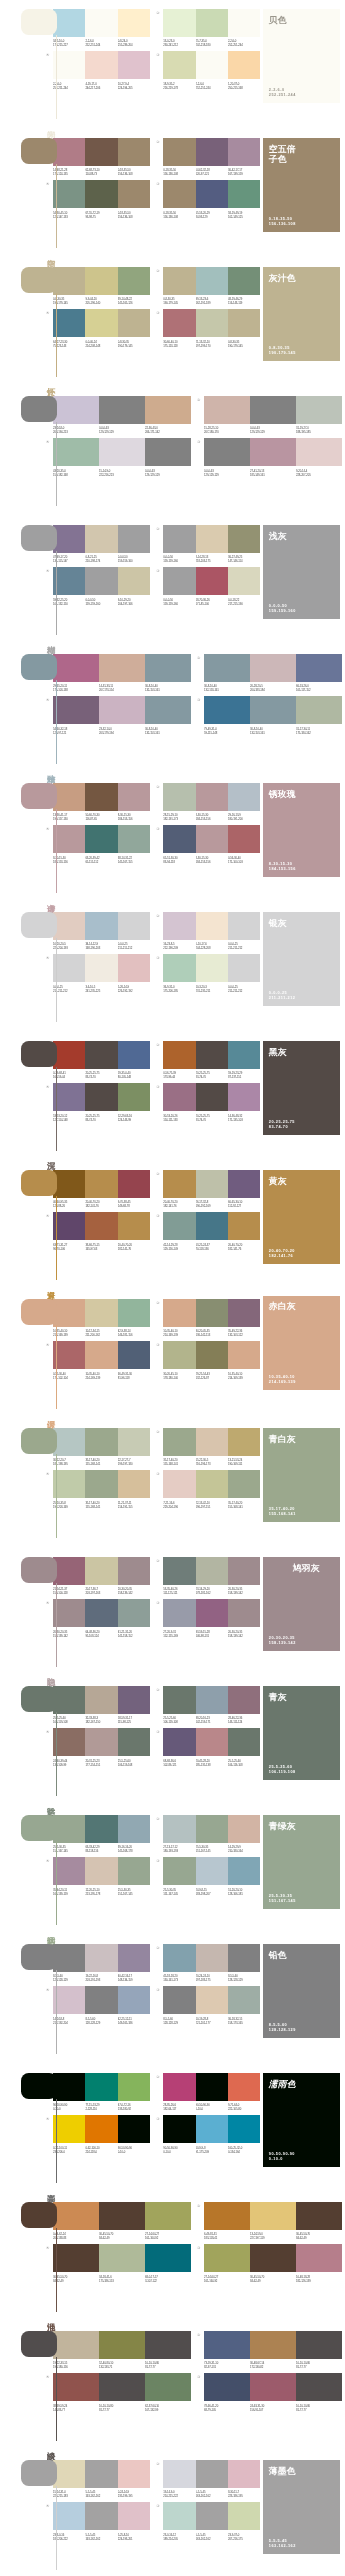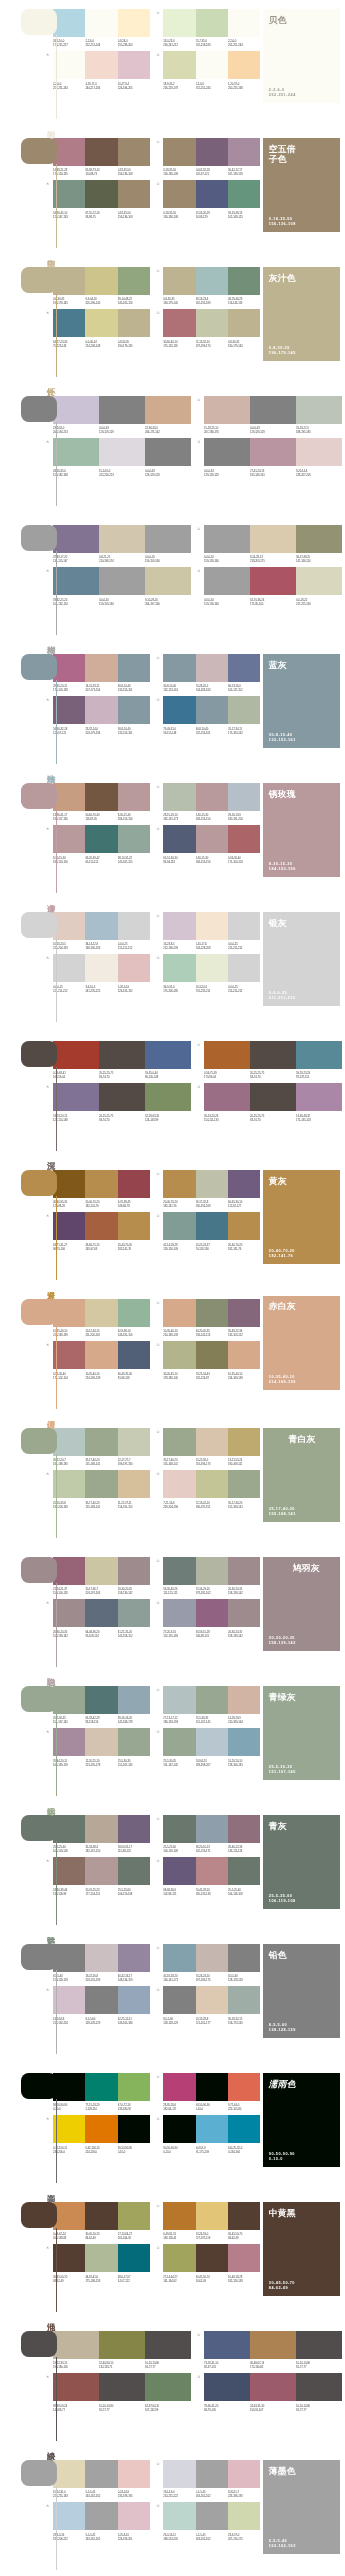--- a/index.html
+++ b/index.html
@@ -679,20 +679,27 @@
                   <span class="rgb">171-85-100</span>
                 </div>
                 <div class="code-cell">
                   <span class="cmyk">0-0-18-22</span>
                   <span class="rgb">217-215-190</span>
                 </div>
               </div>
             </div>
           </div>
         </div>
+        <div class="feature" style="background: rgb(159, 159, 160);">
+          <div class="feature-name" style="color: rgb(255, 255, 255); white-space: pre-line;">浅灰</div>
+          <div class="feature-codes" style="color: rgb(255, 255, 255);">
+            <span>0-0-0-50</span>
+            <span>159-159-160</span>
+          </div>
+        </div>
       </div>
       <div class="group">
         <div class="leftcol">
           <div class="keychip" style="background: rgb(132, 153, 161);"></div>
           <div class="stem" style="background: rgb(159, 179, 187);"></div>
           <div class="vlabel" style="color: rgb(159, 179, 187);">精致</div>
         </div>
         <div class="combos">
           <div class="combo">
             <div class="combo-num">①</div>
@@ -782,27 +789,20 @@
                 <div class="code-cell">
                   <span class="cmyk">30-8-10-40</span>
                   <span class="rgb">132-153-161</span>
                 </div>
                 <div class="code-cell">
                   <span class="cmyk">31-17-34-11</span>
                   <span class="rgb">175-184-162</span>
                 </div>
               </div>
             </div>
-          </div>
-        </div>
-        <div class="feature" style="background: rgb(132, 153, 161);">
-          <div class="feature-name" style="color: rgb(255, 255, 255); white-space: pre-line;">蓝灰</div>
-          <div class="feature-codes" style="color: rgb(255, 255, 255);">
-            <span>30-8-10-40</span>
-            <span>132-153-161</span>
           </div>
         </div>
       </div>
       <div class="group">
         <div class="leftcol">
           <div class="keychip" style="background: rgb(184, 153, 156);"></div>
           <div class="stem" style="background: rgb(194, 161, 166);"></div>
           <div class="vlabel" style="color: rgb(194, 161, 166);">谦虚</div>
         </div>
         <div class="combos">
@@ -1122,20 +1122,27 @@
                   <span class="rgb">83-74-70</span>
                 </div>
                 <div class="code-cell">
                   <span class="cmyk">14-36-48-32</span>
                   <span class="rgb">171-135-103</span>
                 </div>
               </div>
             </div>
           </div>
         </div>
+        <div class="feature" style="background: rgb(83, 74, 70);">
+          <div class="feature-name" style="color: rgb(255, 255, 255); white-space: pre-line;">黑灰</div>
+          <div class="feature-codes" style="color: rgb(255, 255, 255);">
+            <span>20-25-25-75</span>
+            <span>83-74-70</span>
+          </div>
+        </div>
       </div>
       <div class="group">
         <div class="leftcol">
           <div class="keychip" style="background: rgb(182, 141, 76);"></div>
           <div class="stem" style="background: rgb(192, 145, 63);"></div>
           <div class="vlabel" style="color: rgb(192, 145, 63);">衰退</div>
         </div>
         <div class="combos">
           <div class="combo">
             <div class="combo-num">①</div>
@@ -1452,21 +1459,21 @@
                 </div>
                 <div class="code-cell">
                   <span class="cmyk">35-17-40-20</span>
                   <span class="rgb">155-168-141</span>
                 </div>
               </div>
             </div>
           </div>
         </div>
         <div class="feature" style="background: rgb(155, 168, 141);">
-          <div class="feature-name" style="color: rgb(255, 255, 255); white-space: pre-line; text-align: center;">青白灰</div>
+          <div class="feature-name" style="color: rgb(255, 255, 255); white-space: pre-line;">青白灰</div>
           <div class="feature-codes" style="color: rgb(255, 255, 255);">
             <span>35-17-40-20</span>
             <span>155-168-141</span>
           </div>
         </div>
       </div>
     </div>
     <div class="page">
       <div class="group">
         <div class="leftcol">
@@ -1575,20 +1582,132 @@
         <div class="feature" style="background: rgb(158, 139, 142);">
           <div class="feature-name" style="color: rgb(255, 255, 255); white-space: pre-line; padding-left: 24px;">鸠羽灰</div>
           <div class="feature-codes" style="color: rgb(255, 255, 255);">
             <span>20-30-20-35</span>
             <span>158-139-142</span>
           </div>
         </div>
       </div>
       <div class="group">
         <div class="leftcol">
+          <div class="keychip" style="background: rgb(106, 119, 108);"></div>
+          <div class="stem" style="background: rgb(125, 138, 124);"></div>
+          <div class="vlabel" style="color: rgb(125, 138, 124);">豁达</div>
+        </div>
+        <div class="combos">
+          <div class="combo">
+            <div class="combo-num">①</div>
+            <div class="combo-body">
+              <div class="swatch-row">
+                <div class="swatch" title="25-5-25-60 / 106-119-108" style="background: rgb(106, 119, 108);"></div>
+                <div class="swatch" title="32-33-38-3 / 182-167-150" style="background: rgb(182, 167, 150);"></div>
+                <div class="swatch" title="58-59-31-17 / 115-98-125" style="background: rgb(115, 98, 125);"></div>
+              </div>
+              <div class="code-row">
+                <div class="code-cell">
+                  <span class="cmyk">25-5-25-60</span>
+                  <span class="rgb">106-119-108</span>
+                </div>
+                <div class="code-cell">
+                  <span class="cmyk">32-33-38-3</span>
+                  <span class="rgb">182-167-150</span>
+                </div>
+                <div class="code-cell">
+                  <span class="cmyk">58-59-31-17</span>
+                  <span class="rgb">115-98-125</span>
+                </div>
+              </div>
+            </div>
+          </div>
+          <div class="combo">
+            <div class="combo-num">②</div>
+            <div class="combo-body">
+              <div class="swatch-row">
+                <div class="swatch" title="25-5-25-60 / 106-119-108" style="background: rgb(106, 119, 108);"></div>
+                <div class="swatch" title="38-20-16-23 / 142-159-171" style="background: rgb(142, 159, 171);"></div>
+                <div class="swatch" title="28-46-22-36 / 143-111-124" style="background: rgb(143, 111, 124);"></div>
+              </div>
+              <div class="code-row">
+                <div class="code-cell">
+                  <span class="cmyk">25-5-25-60</span>
+                  <span class="rgb">106-119-108</span>
+                </div>
+                <div class="code-cell">
+                  <span class="cmyk">38-20-16-23</span>
+                  <span class="rgb">142-159-171</span>
+                </div>
+                <div class="code-cell">
+                  <span class="cmyk">28-46-22-36</span>
+                  <span class="rgb">143-111-124</span>
+                </div>
+              </div>
+            </div>
+          </div>
+          <div class="combo">
+            <div class="combo-num">④</div>
+            <div class="combo-body">
+              <div class="swatch-row">
+                <div class="swatch" title="24-40-39-44 / 138-109-99" style="background: rgb(138, 109, 99);"></div>
+                <div class="swatch" title="20-31-25-23 / 177-154-151" style="background: rgb(177, 154, 151);"></div>
+                <div class="swatch" title="25-5-25-60 / 106-119-108" style="background: rgb(106, 119, 108);"></div>
+              </div>
+              <div class="code-row">
+                <div class="code-cell">
+                  <span class="cmyk">24-40-39-44</span>
+                  <span class="rgb">138-109-99</span>
+                </div>
+                <div class="code-cell">
+                  <span class="cmyk">20-31-25-23</span>
+                  <span class="rgb">177-154-151</span>
+                </div>
+                <div class="code-cell">
+                  <span class="cmyk">25-5-25-60</span>
+                  <span class="rgb">106-119-108</span>
+                </div>
+              </div>
+            </div>
+          </div>
+          <div class="combo">
+            <div class="combo-num">③</div>
+            <div class="combo-body">
+              <div class="swatch-row">
+                <div class="swatch" title="68-68-36-6 / 102-89-121" style="background: rgb(102, 89, 121);"></div>
+                <div class="swatch" title="20-45-28-20 / 185-135-138" style="background: rgb(185, 135, 138);"></div>
+                <div class="swatch" title="25-5-25-60 / 106-119-108" style="background: rgb(106, 119, 108);"></div>
+              </div>
+              <div class="code-row">
+                <div class="code-cell">
+                  <span class="cmyk">68-68-36-6</span>
+                  <span class="rgb">102-89-121</span>
+                </div>
+                <div class="code-cell">
+                  <span class="cmyk">20-45-28-20</span>
+                  <span class="rgb">185-135-138</span>
+                </div>
+                <div class="code-cell">
+                  <span class="cmyk">25-5-25-60</span>
+                  <span class="rgb">106-119-108</span>
+                </div>
+              </div>
+            </div>
+          </div>
+        </div>
+        <div class="feature" style="background: rgb(106, 119, 108);">
+          <div class="feature-name" style="color: rgb(255, 255, 255); white-space: pre-line;">青灰</div>
+          <div class="feature-codes" style="color: rgb(255, 255, 255);">
+            <span>25-5-25-60</span>
+            <span>106-119-108</span>
+          </div>
+        </div>
+      </div>
+      <div class="group">
+        <div class="leftcol">
           <div class="keychip" style="background: rgb(151, 167, 145);"></div>
           <div class="stem" style="background: rgb(154, 170, 142);"></div>
           <div class="vlabel" style="color: rgb(154, 170, 142);">幽远</div>
         </div>
         <div class="combos">
           <div class="combo">
             <div class="combo-num">①</div>
             <div class="combo-body">
               <div class="swatch-row">
                 <div class="swatch" title="25-5-30-35 / 151-167-145" style="background: rgb(151, 167, 145);"></div>
@@ -1682,132 +1801,20 @@
                 </div>
               </div>
             </div>
           </div>
         </div>
         <div class="feature" style="background: rgb(151, 167, 145);">
           <div class="feature-name" style="color: rgb(255, 255, 255); white-space: pre-line;">青绿灰</div>
           <div class="feature-codes" style="color: rgb(255, 255, 255);">
             <span>25-5-30-35</span>
             <span>151-167-145</span>
-          </div>
-        </div>
-      </div>
-      <div class="group">
-        <div class="leftcol">
-          <div class="keychip" style="background: rgb(106, 119, 108);"></div>
-          <div class="stem" style="background: rgb(125, 138, 124);"></div>
-          <div class="vlabel" style="color: rgb(125, 138, 124);">豁达</div>
-        </div>
-        <div class="combos">
-          <div class="combo">
-            <div class="combo-num">①</div>
-            <div class="combo-body">
-              <div class="swatch-row">
-                <div class="swatch" title="25-5-25-60 / 106-119-108" style="background: rgb(106, 119, 108);"></div>
-                <div class="swatch" title="32-33-38-3 / 182-167-150" style="background: rgb(182, 167, 150);"></div>
-                <div class="swatch" title="58-59-31-17 / 115-98-125" style="background: rgb(115, 98, 125);"></div>
-              </div>
-              <div class="code-row">
-                <div class="code-cell">
-                  <span class="cmyk">25-5-25-60</span>
-                  <span class="rgb">106-119-108</span>
-                </div>
-                <div class="code-cell">
-                  <span class="cmyk">32-33-38-3</span>
-                  <span class="rgb">182-167-150</span>
-                </div>
-                <div class="code-cell">
-                  <span class="cmyk">58-59-31-17</span>
-                  <span class="rgb">115-98-125</span>
-                </div>
-              </div>
-            </div>
-          </div>
-          <div class="combo">
-            <div class="combo-num">②</div>
-            <div class="combo-body">
-              <div class="swatch-row">
-                <div class="swatch" title="25-5-25-60 / 106-119-108" style="background: rgb(106, 119, 108);"></div>
-                <div class="swatch" title="38-20-16-23 / 142-159-171" style="background: rgb(142, 159, 171);"></div>
-                <div class="swatch" title="28-46-22-36 / 143-111-124" style="background: rgb(143, 111, 124);"></div>
-              </div>
-              <div class="code-row">
-                <div class="code-cell">
-                  <span class="cmyk">25-5-25-60</span>
-                  <span class="rgb">106-119-108</span>
-                </div>
-                <div class="code-cell">
-                  <span class="cmyk">38-20-16-23</span>
-                  <span class="rgb">142-159-171</span>
-                </div>
-                <div class="code-cell">
-                  <span class="cmyk">28-46-22-36</span>
-                  <span class="rgb">143-111-124</span>
-                </div>
-              </div>
-            </div>
-          </div>
-          <div class="combo">
-            <div class="combo-num">④</div>
-            <div class="combo-body">
-              <div class="swatch-row">
-                <div class="swatch" title="24-40-39-44 / 138-109-99" style="background: rgb(138, 109, 99);"></div>
-                <div class="swatch" title="20-31-25-23 / 177-154-151" style="background: rgb(177, 154, 151);"></div>
-                <div class="swatch" title="25-5-25-60 / 106-119-108" style="background: rgb(106, 119, 108);"></div>
-              </div>
-              <div class="code-row">
-                <div class="code-cell">
-                  <span class="cmyk">24-40-39-44</span>
-                  <span class="rgb">138-109-99</span>
-                </div>
-                <div class="code-cell">
-                  <span class="cmyk">20-31-25-23</span>
-                  <span class="rgb">177-154-151</span>
-                </div>
-                <div class="code-cell">
-                  <span class="cmyk">25-5-25-60</span>
-                  <span class="rgb">106-119-108</span>
-                </div>
-              </div>
-            </div>
-          </div>
-          <div class="combo">
-            <div class="combo-num">③</div>
-            <div class="combo-body">
-              <div class="swatch-row">
-                <div class="swatch" title="68-68-36-6 / 102-89-121" style="background: rgb(102, 89, 121);"></div>
-                <div class="swatch" title="20-45-28-20 / 185-135-138" style="background: rgb(185, 135, 138);"></div>
-                <div class="swatch" title="25-5-25-60 / 106-119-108" style="background: rgb(106, 119, 108);"></div>
-              </div>
-              <div class="code-row">
-                <div class="code-cell">
-                  <span class="cmyk">68-68-36-6</span>
-                  <span class="rgb">102-89-121</span>
-                </div>
-                <div class="code-cell">
-                  <span class="cmyk">20-45-28-20</span>
-                  <span class="rgb">185-135-138</span>
-                </div>
-                <div class="code-cell">
-                  <span class="cmyk">25-5-25-60</span>
-                  <span class="rgb">106-119-108</span>
-                </div>
-              </div>
-            </div>
-          </div>
-        </div>
-        <div class="feature" style="background: rgb(106, 119, 108);">
-          <div class="feature-name" style="color: rgb(255, 255, 255); white-space: pre-line;">青灰</div>
-          <div class="feature-codes" style="color: rgb(255, 255, 255);">
-            <span>25-5-25-60</span>
-            <span>106-119-108</span>
           </div>
         </div>
       </div>
       <div class="group">
         <div class="leftcol">
           <div class="keychip" style="background: rgb(128, 128, 129);"></div>
           <div class="stem" style="background: rgb(176, 176, 176);"></div>
           <div class="vlabel" style="color: rgb(176, 176, 176);">沉闷</div>
         </div>
         <div class="combos">
@@ -2127,27 +2134,20 @@
                   <span class="rgb">84-62-49</span>
                 </div>
                 <div class="code-cell">
                   <span class="cmyk">10-48-18-28</span>
                   <span class="rgb">182-126-139</span>
                 </div>
               </div>
             </div>
           </div>
         </div>
-        <div class="feature" style="background: rgb(84, 62, 49);">
-          <div class="feature-name" style="color: rgb(255, 255, 255); white-space: pre-line;">中黄黑</div>
-          <div class="feature-codes" style="color: rgb(255, 255, 255);">
-            <span>30-45-50-70</span>
-            <span>84-62-49</span>
-          </div>
-        </div>
       </div>
       <div class="group">
         <div class="leftcol">
           <div class="keychip" style="background: rgb(81, 77, 77);"></div>
           <div class="stem" style="background: rgb(89, 82, 79);"></div>
           <div class="vlabel" style="color: rgb(89, 82, 79);">暗淡</div>
         </div>
         <div class="combos">
           <div class="combo">
             <div class="combo-num">①</div>

